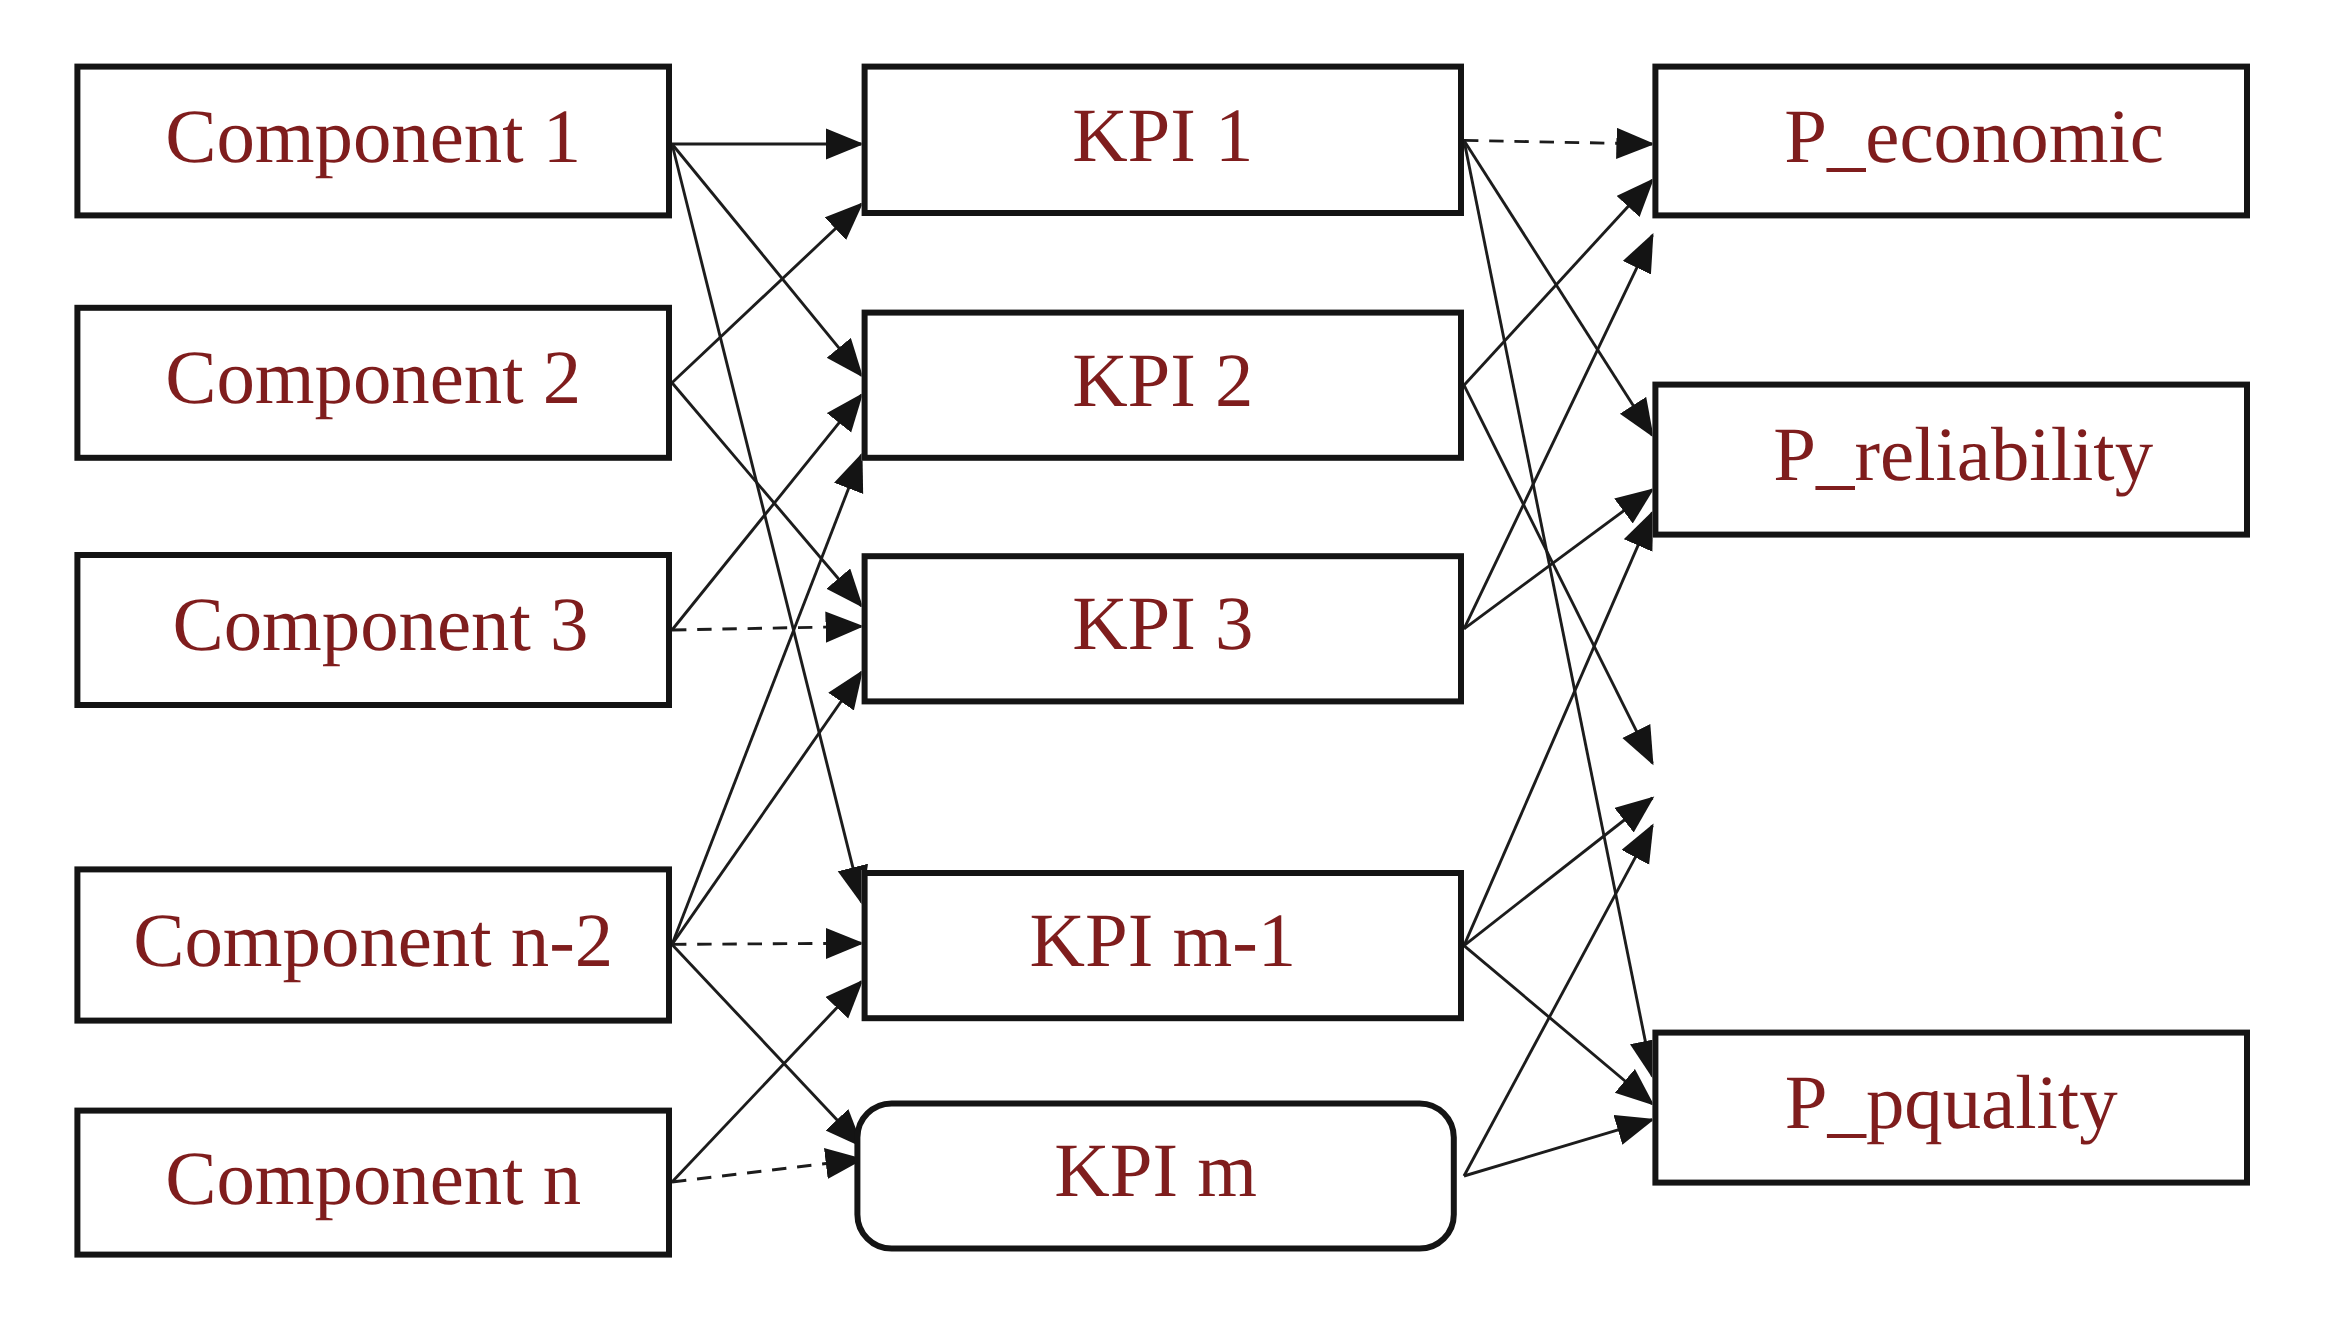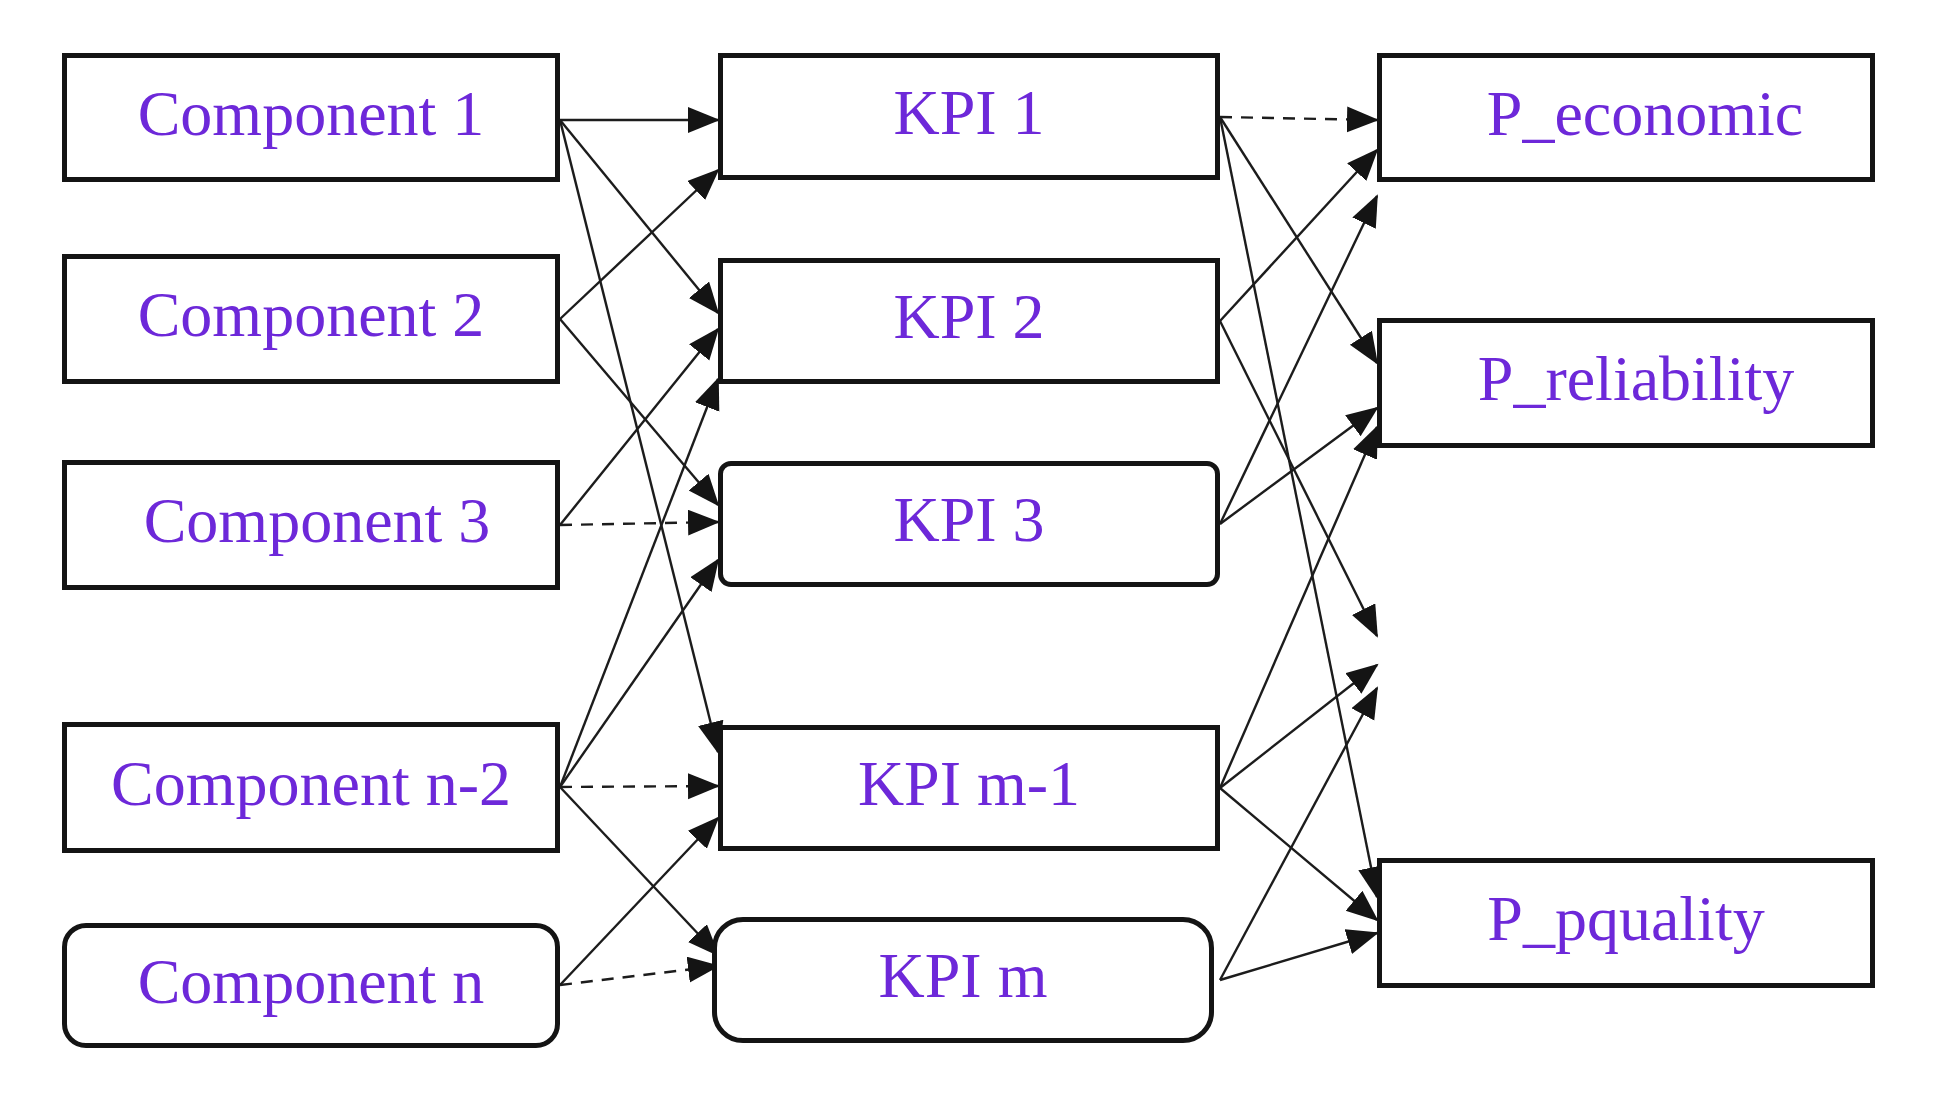--- a/index.html
+++ b/index.html
@@ -31,21 +31,21 @@
     box-sizing: border-box;
     background: #ffffff;
     border: 5px solid #141414;
     display: flex;
     align-items: center;
     justify-content: center;
   }
   .node span {
     font-size: 64px;
     line-height: 1;
-    color: #6d28d9;
+    color: #7f1d1d;
     white-space: nowrap;
     transform: translateY(-4px);
   }
 </style>
 </head>
 <body>
 
 <div id="diagram">
   <svg id="edges" viewBox="0 0 1938 1098" xmlns="http://www.w3.org/2000/svg">
     <defs>
@@ -84,30 +84,30 @@
     </div>
     <div class="node" style="left: 62px; top: 254px; width: 498px; height: 130px;">
       <span>Component 2</span>
     </div>
     <div class="node" style="left: 62px; top: 460px; width: 498px; height: 130px; padding-left: 12px;">
       <span>Component 3</span>
     </div>
     <div class="node" style="left: 62px; top: 722px; width: 498px; height: 131px;">
       <span>Component n-2</span>
     </div>
-    <div class="node" style="left: 62px; top: 923px; width: 498px; height: 125px; border-radius: 24px;">
+    <div class="node" style="left: 62px; top: 923px; width: 498px; height: 125px;">
       <span>Component n</span>
     </div>
     <div class="node" style="left: 718px; top: 53px; width: 502px; height: 127px;">
       <span>KPI 1</span>
     </div>
     <div class="node" style="left: 718px; top: 258px; width: 502px; height: 126px;">
       <span>KPI 2</span>
     </div>
-    <div class="node" style="left: 718px; top: 461px; width: 502px; height: 126px; border-radius: 13px;">
+    <div class="node" style="left: 718px; top: 461px; width: 502px; height: 126px;">
       <span>KPI 3</span>
     </div>
     <div class="node" style="left: 718px; top: 725px; width: 502px; height: 126px;">
       <span>KPI m-1</span>
     </div>
     <div class="node" style="left: 712px; top: 917px; width: 502px; height: 126px; border-radius: 31px;">
       <span>KPI m</span>
     </div>
     <div class="node" style="left: 1377px; top: 53px; width: 498px; height: 129px; padding-left: 38px;">
       <span>P_economic</span>

